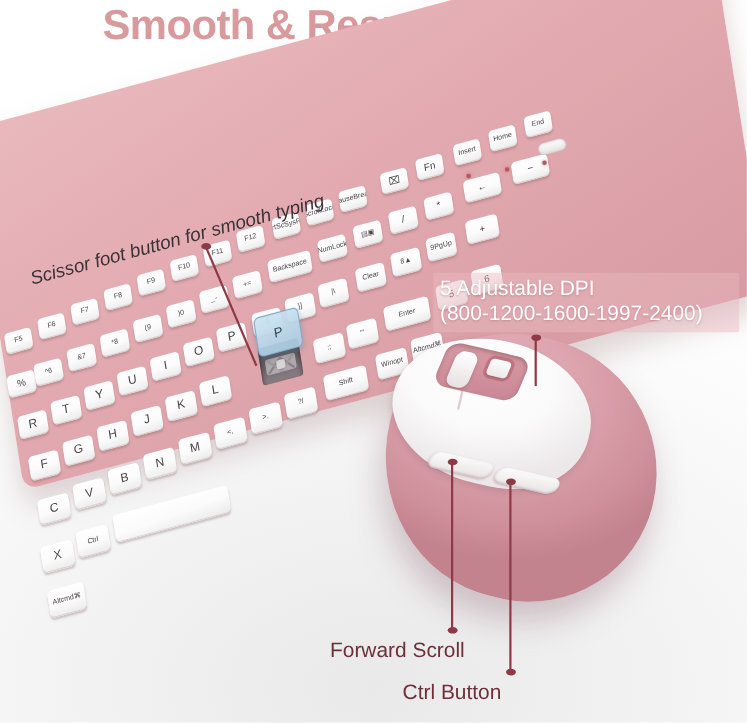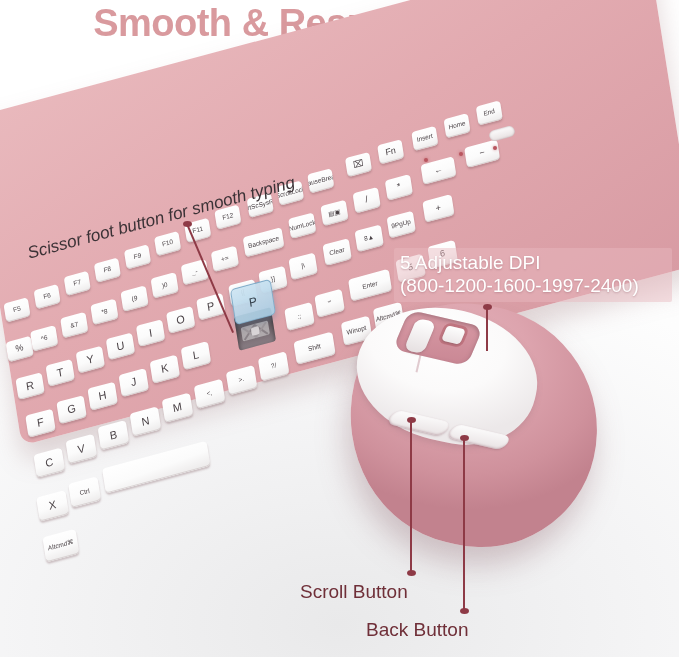--- a/index.html
+++ b/index.html
@@ -438,23 +438,23 @@
   <div class="dot" style="left:183px;top:221px;"></div>
   <div class="lead" style="left:186px;top:224px;width:1.6px;height:118px;transform:rotate(-23deg);transform-origin:top center;"></div>
 
   <div class="dpi-panel">
     <div>5 Adjustable DPI</div>
     <div>(800-1200-1600-1997-2400)</div>
   </div>
   <div class="dot" style="left:483px;top:304px;"></div>
   <div class="lead" style="left:486px;top:307px;width:1.6px;height:44px;"></div>
 
-  <div class="callout-text co-fwd">Scroll Button</div>
+  <div class="callout-text co-fwd">Forward Scroll</div>
   <div class="dot" style="left:407px;top:417px;"></div>
   <div class="lead" style="left:410px;top:420px;width:1.6px;height:152px;"></div>
   <div class="dot" style="left:407px;top:570px;"></div>
 
-  <div class="callout-text co-back">Back Button</div>
+  <div class="callout-text co-back">Ctrl Button</div>
   <div class="dot" style="left:460px;top:435px;"></div>
   <div class="lead" style="left:463px;top:438px;width:1.6px;height:172px;"></div>
   <div class="dot" style="left:460px;top:608px;"></div>
 
 </div>
 
 </body></html>

